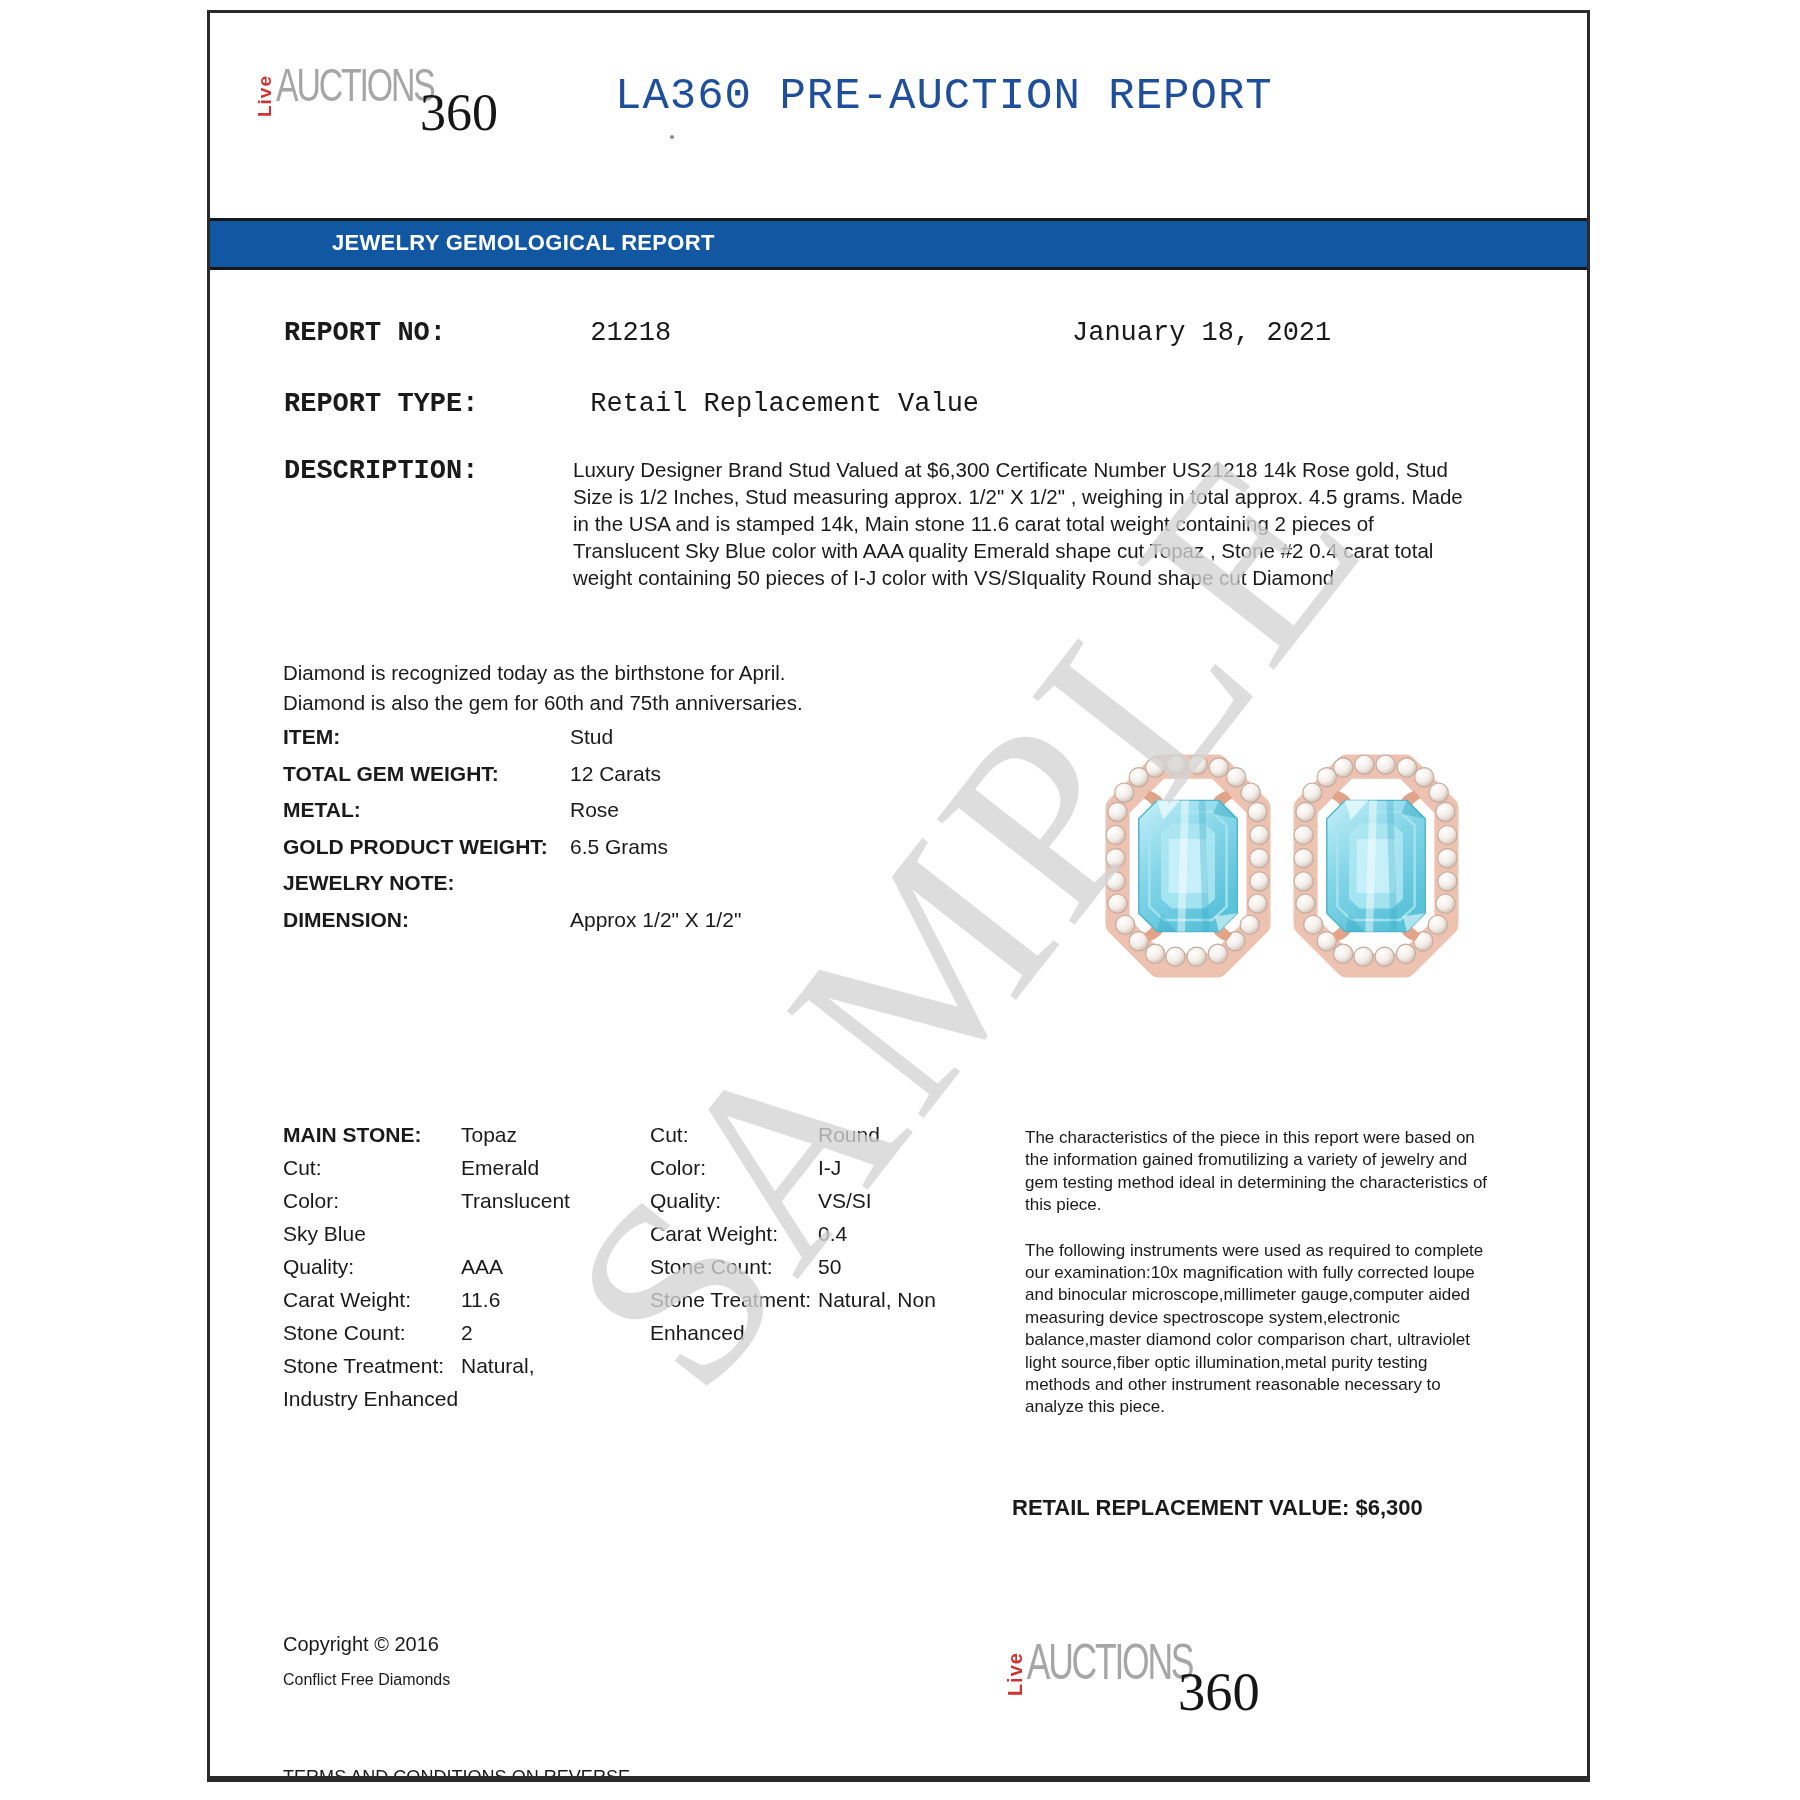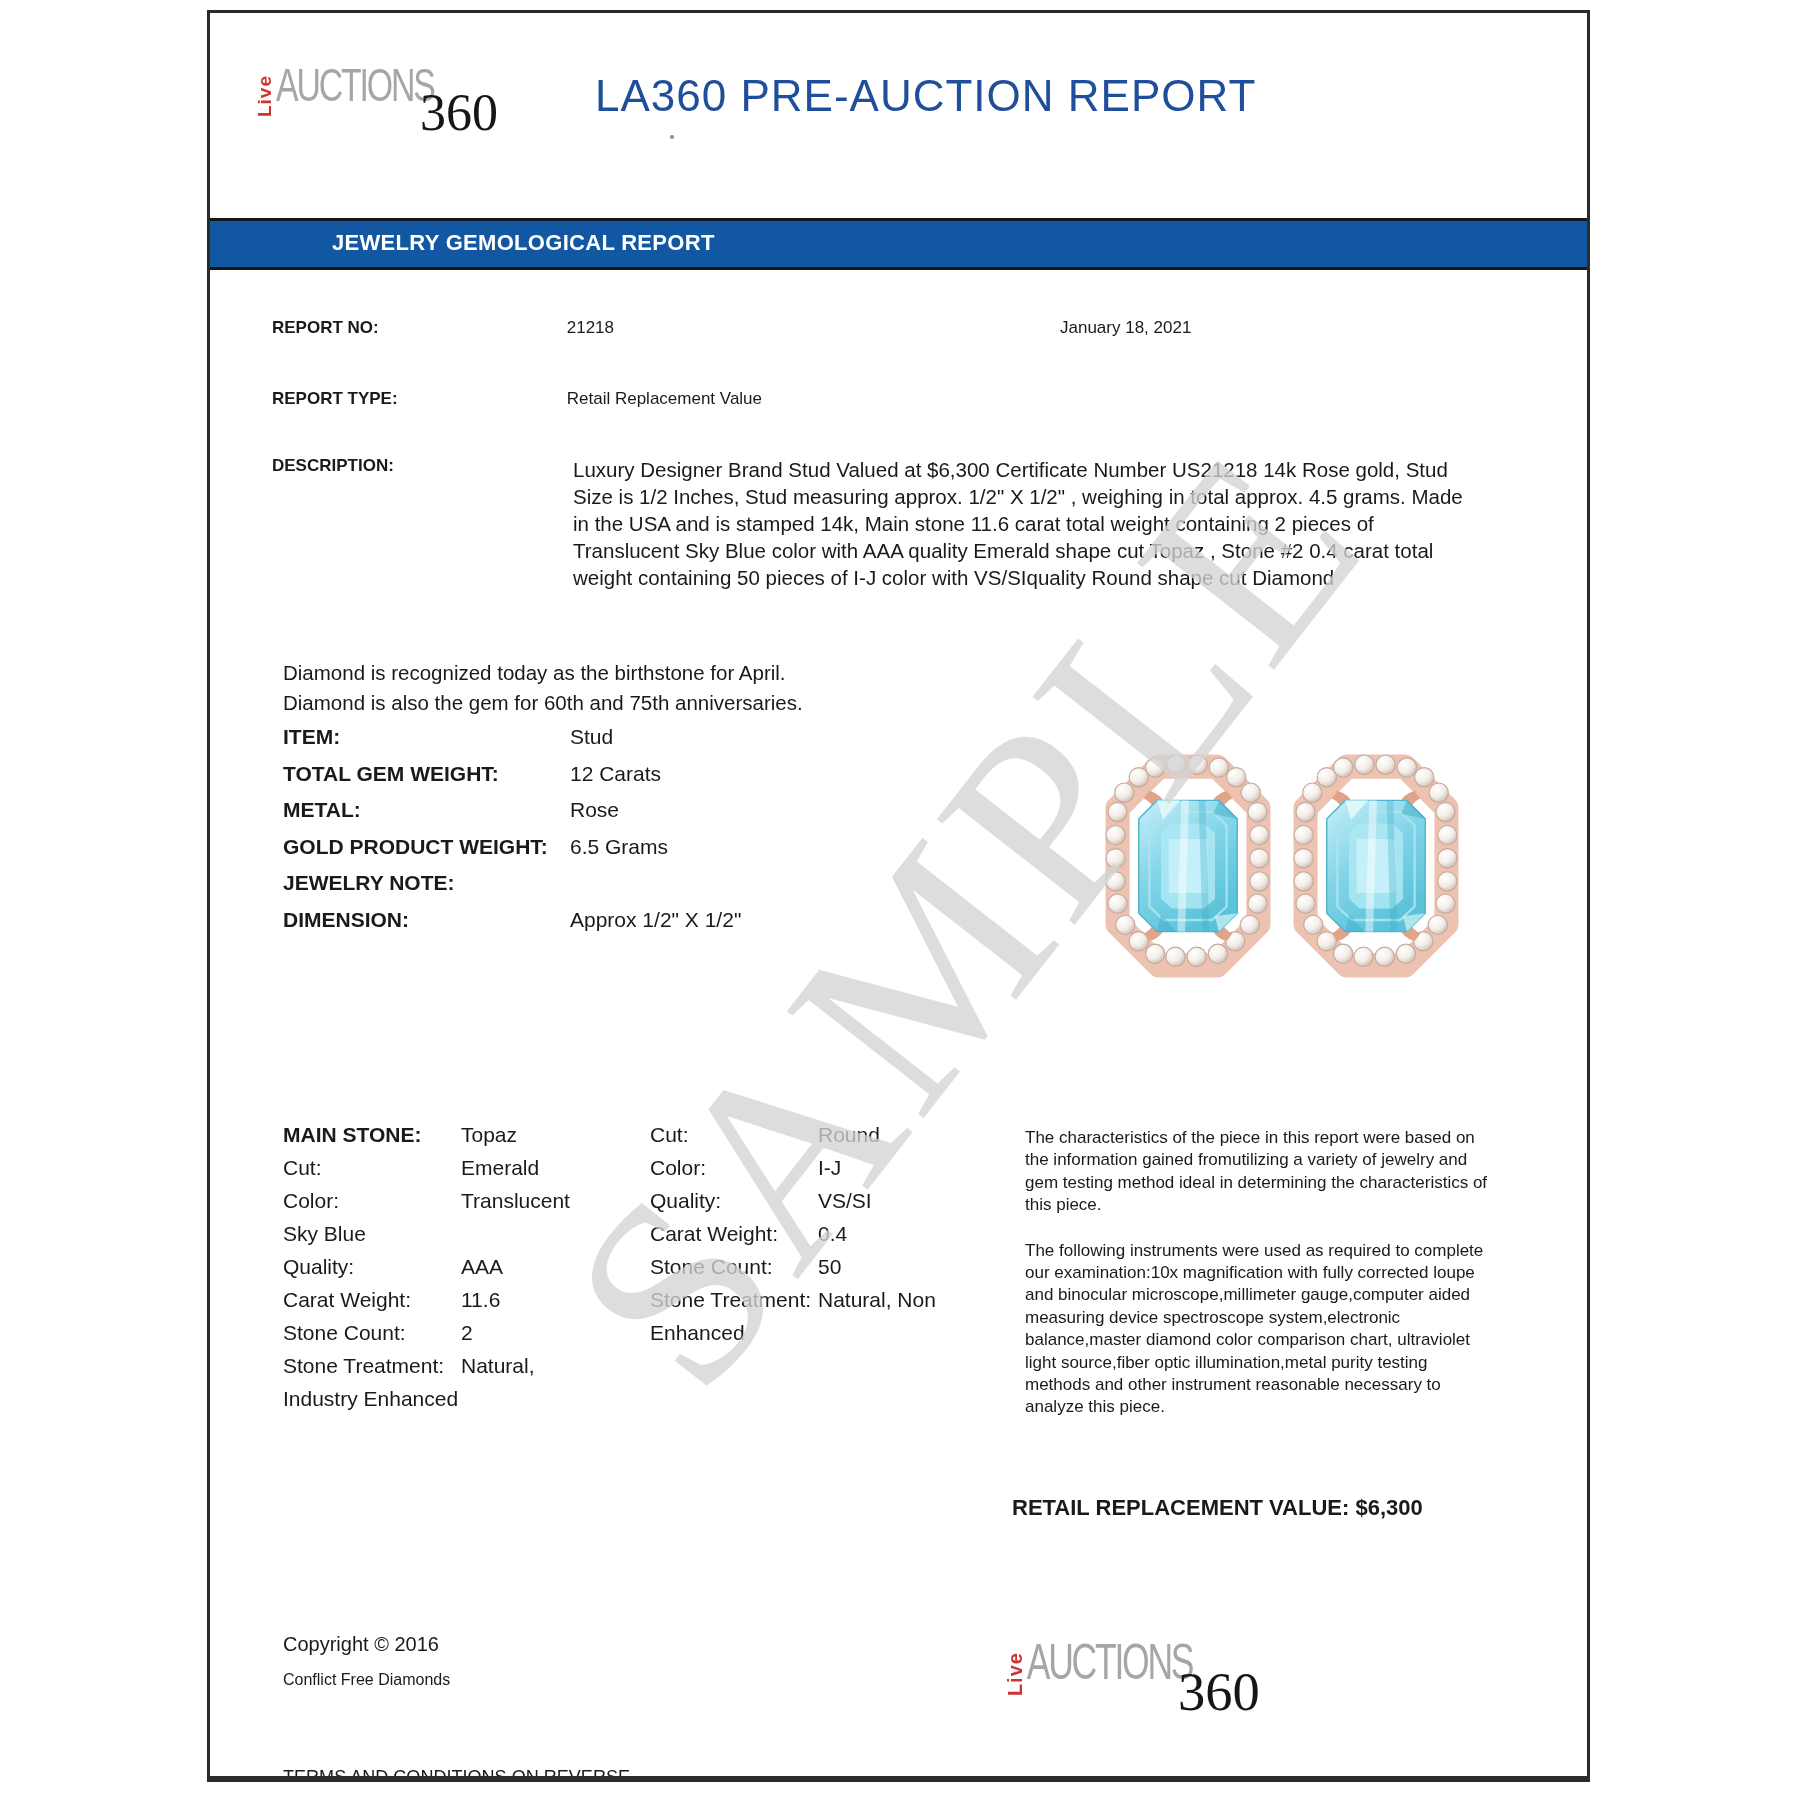--- a/index.html
+++ b/index.html
@@ -13,30 +13,30 @@
   .logo-live{position:absolute;left:-16px;top:30px;transform:rotate(-90deg);
              font-size:19px;font-weight:bold;color:#ce3531;letter-spacing:1px;}
   .logo-auctions{position:absolute;left:16px;top:2px;font-size:47px;color:#a6a6a6;
              letter-spacing:-3px;transform:scaleX(0.72);transform-origin:left top;white-space:nowrap;}
   .logo-360{position:absolute;left:160px;top:28px;font-family:"Liberation Serif",serif;
              font-size:52px;color:#161616;}
   .logo--header{left:50px;top:42px;}
   .logo--footer{left:800px;top:1618px;transform:scale(1.05);transform-origin:left top;}
 
   
-  .doc-title{position:absolute;left:385px;top:58px;font-family:Liberation Sans, sans-serif;
+  .doc-title{position:absolute;left:405px;top:58px;font-family:Liberation Mono, monospace;
              font-size:44px;color:#1f4f9a;letter-spacing:1px;white-space:nowrap;}
   .title-dot{position:absolute;left:460px;top:122px;width:4px;height:4px;border-radius:50%;background:#8a8a8a;}
   .banner{position:absolute;left:0;top:205px;width:100%;height:52px;background:#1157a2;
           border-top:3px solid #181818;border-bottom:3px solid #181818;box-sizing:border-box;}
   .banner span{position:absolute;left:122px;top:9px;color:#ffffff;font-weight:bold;
           font-size:22px;letter-spacing:0.3px;}
 
   
-  .meta-row{position:absolute;left:62px;width:1240px;font-size:17px;}
+  .meta-row{position:absolute;left:74px;width:1240px;font-size:27px;font-family:Liberation Mono, monospace;}
   .lbl{display:inline-block;width:290px;font-weight:bold;vertical-align:top;}
   .meta-row .val{display:inline-block;vertical-align:top;}
   .date{position:absolute;left:788px;top:0;}
   .desc-text{position:absolute;left:363px;top:443px;width:905px;font-size:20.5px;line-height:27px;}
 
   .birthstone{position:absolute;left:73px;top:645px;font-size:20.5px;line-height:30px;}
 
   
   .item-table{position:absolute;left:73px;top:712px;font-size:21px;}
   .item-row{height:36.5px;}

